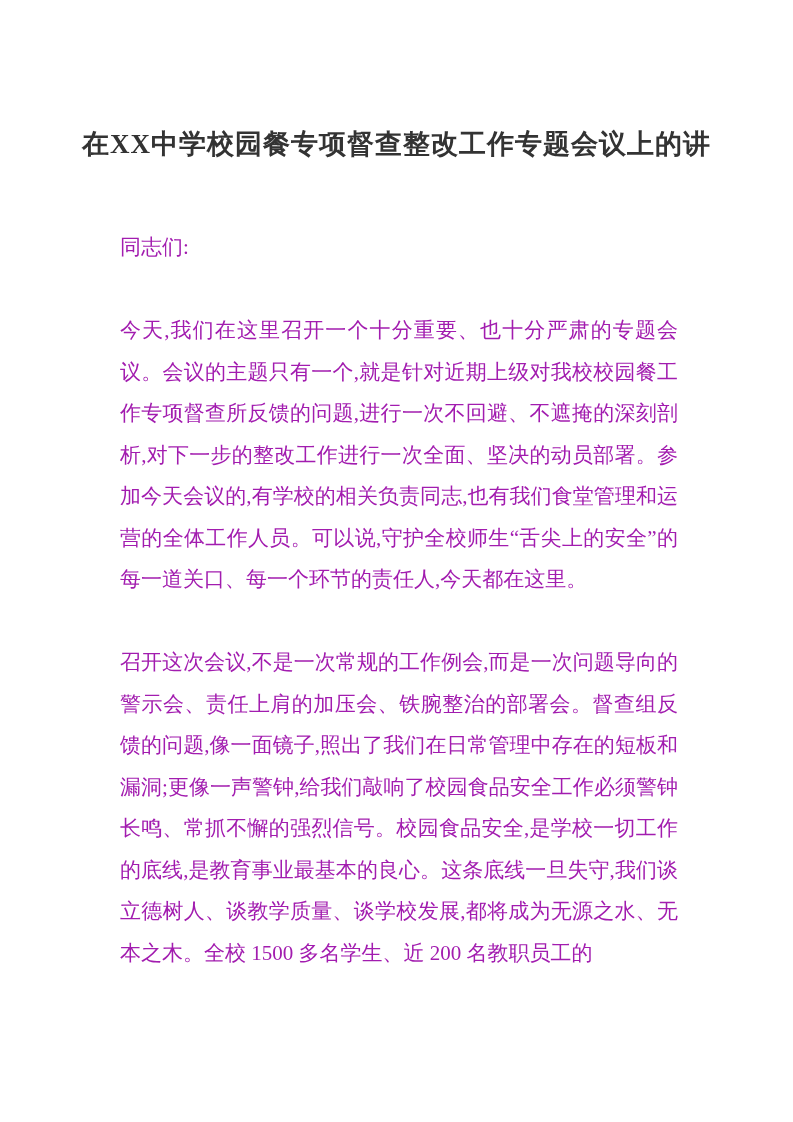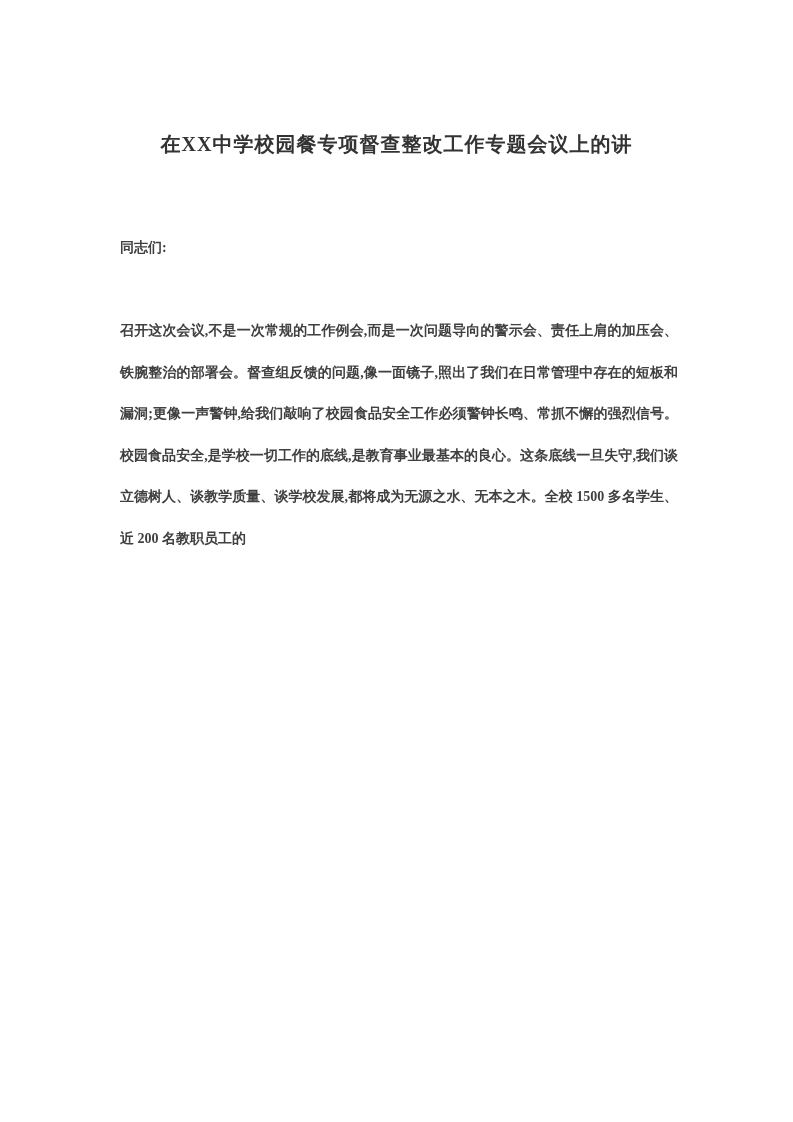--- a/index.html
+++ b/index.html
@@ -13,54 +13,54 @@
     height: 1122px;
     background: #ffffff;
     overflow: hidden;
     font-family: "Liberation Serif", "DejaVu Serif", serif;
     box-sizing: border-box;
   }
   .doc-title {
     margin: 0;
     padding: 118px 80px 0 80px;
     text-align: center;
-    font-size: 20px;
+    font-size: 27px;
     line-height: 52px;
     font-weight: 700;
     color: #333333;
     letter-spacing: 1px;
   }
   .doc-title .title-line {
     display: block;
   }
   .doc-body {
     margin: 57px auto 0 120px;
     width: 558px;
-    font-size: 14px;
+    font-size: 21px;
     line-height: 41.5px;
-    color: #404040;
+    color: #a21caf;
     text-align: justify;
     text-justify: inter-ideograph;
-    font-weight: bold;
   }
   .doc-body p.para {
     margin: 0 0 41.5px 0;
     padding: 0;
   }
   .doc-body p.para:last-child {
     margin-bottom: 0;
   }
 </style>
 </head>
 <body>
 
 <div class="page">
 
   <h1 class="doc-title">
     <span class="title-line">在XX中学校园餐专项督查整改工作专题会议上的讲</span>
   </h1>
 
   <div class="doc-body">
     <p class="para">同志们:</p>
+    <p class="para">今天,我们在这里召开一个十分重要、也十分严肃的专题会议。会议的主题只有一个,就是针对近期上级对我校校园餐工作专项督查所反馈的问题,进行一次不回避、不遮掩的深刻剖析,对下一步的整改工作进行一次全面、坚决的动员部署。参加今天会议的,有学校的相关负责同志,也有我们食堂管理和运营的全体工作人员。可以说,守护全校师生“舌尖上的安全”的每一道关口、每一个环节的责任人,今天都在这里。</p>
     <p class="para">召开这次会议,不是一次常规的工作例会,而是一次问题导向的警示会、责任上肩的加压会、铁腕整治的部署会。督查组反馈的问题,像一面镜子,照出了我们在日常管理中存在的短板和漏洞;更像一声警钟,给我们敲响了校园食品安全工作必须警钟长鸣、常抓不懈的强烈信号。校园食品安全,是学校一切工作的底线,是教育事业最基本的良心。这条底线一旦失守,我们谈立德树人、谈教学质量、谈学校发展,都将成为无源之水、无本之木。全校 1500 多名学生、近 200 名教职员工的</p>
   </div>
 
 </div>
 
 </body></html>

